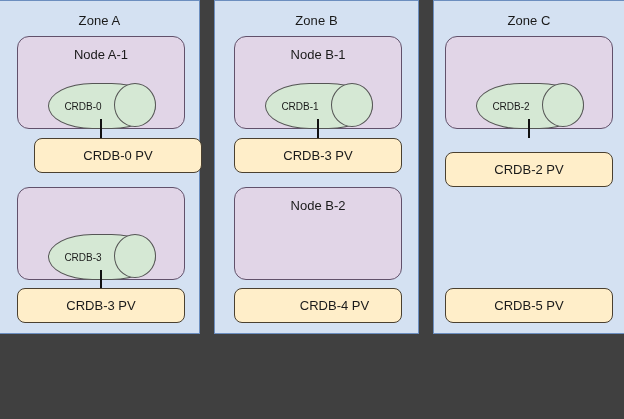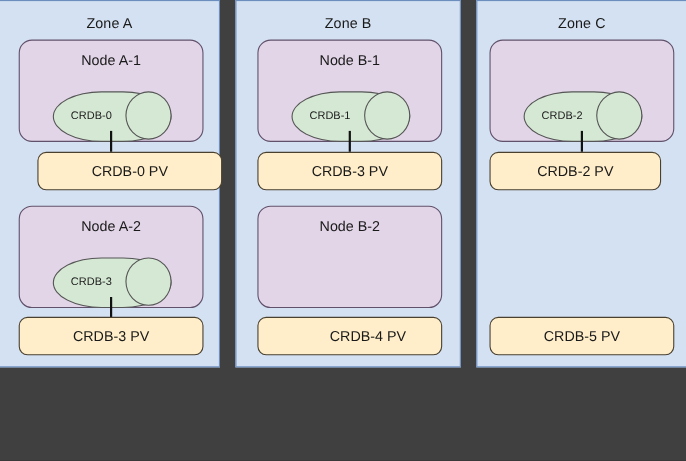--- a/index.html
+++ b/index.html
@@ -120,21 +120,20 @@
       <div class="node-title">Node A-1</div>
       <div class="cyl" style="left:30px; top:46px; width:108px; height:46px;text-decoration:underline;">
         <div class="cyl-cap"></div>
         <div class="cyl-label">CRDB-0</div>
       </div>
     </div>
     <div class="link" style="left:100px; top:118px; height:19px;"></div>
     <div class="pv" style="left:34px; top:137px; width:168px; height:35px;">CRDB-0 PV</div>
 
     <div class="node" style="left:17px; top:186px; width:168px; height:93px;">
-      <div class="node-title">Node A-2</div>
       <div class="cyl" style="left:30px; top:46px; width:108px; height:46px;">
         <div class="cyl-cap"></div>
         <div class="cyl-label">CRDB-3</div>
       </div>
     </div>
     <div class="link" style="left:100px; top:269px; height:19px;"></div>
     <div class="pv" style="left:17px; top:287px; width:168px; height:35px;">CRDB-3 PV</div>
   </div>
 
   <div class="zone zone-b">
@@ -159,18 +158,18 @@
   <div class="zone zone-c">
     <div class="zone-title">Zone C</div>
 
     <div class="node" style="left:11px; top:35px; width:168px; height:93px;">
       <div class="cyl" style="left:30px; top:46px; width:108px; height:46px;">
         <div class="cyl-cap"></div>
         <div class="cyl-label">CRDB-2</div>
       </div>
     </div>
     <div class="link" style="left:94px; top:118px; height:19px;"></div>
-    <div class="pv" style="left:11px; top:137px; width:156px; height:35px;">CRDB-2 PV</div>
+    <div class="pv" style="left:11px; top:151px; width:168px; height:35px;">CRDB-2 PV</div>
 
     <div class="pv" style="left:11px; top:287px; width:168px; height:35px;">CRDB-5 PV</div>
   </div>
 
 </div>
 
 </body></html>

